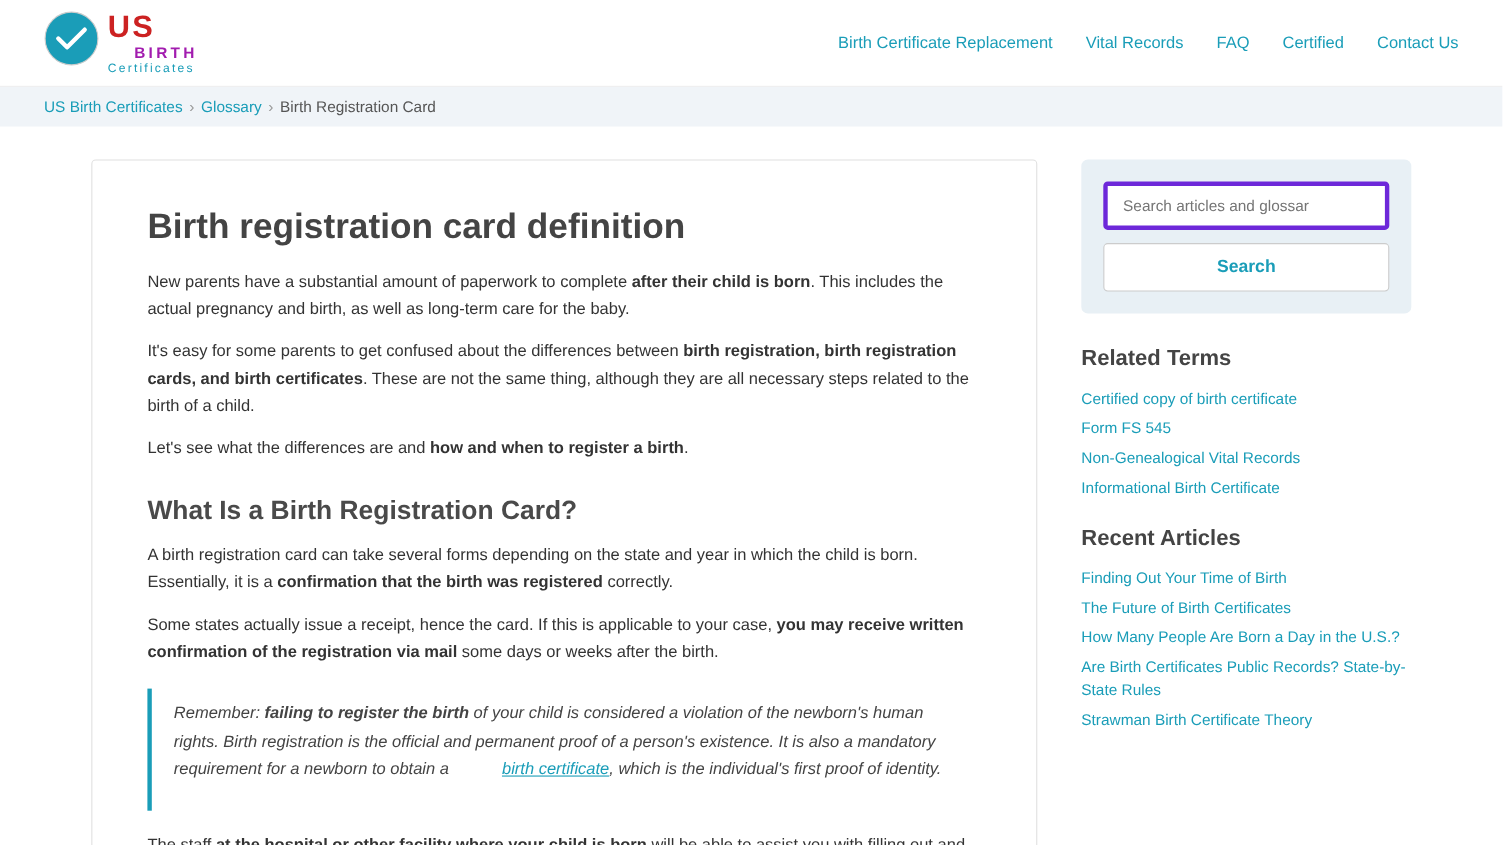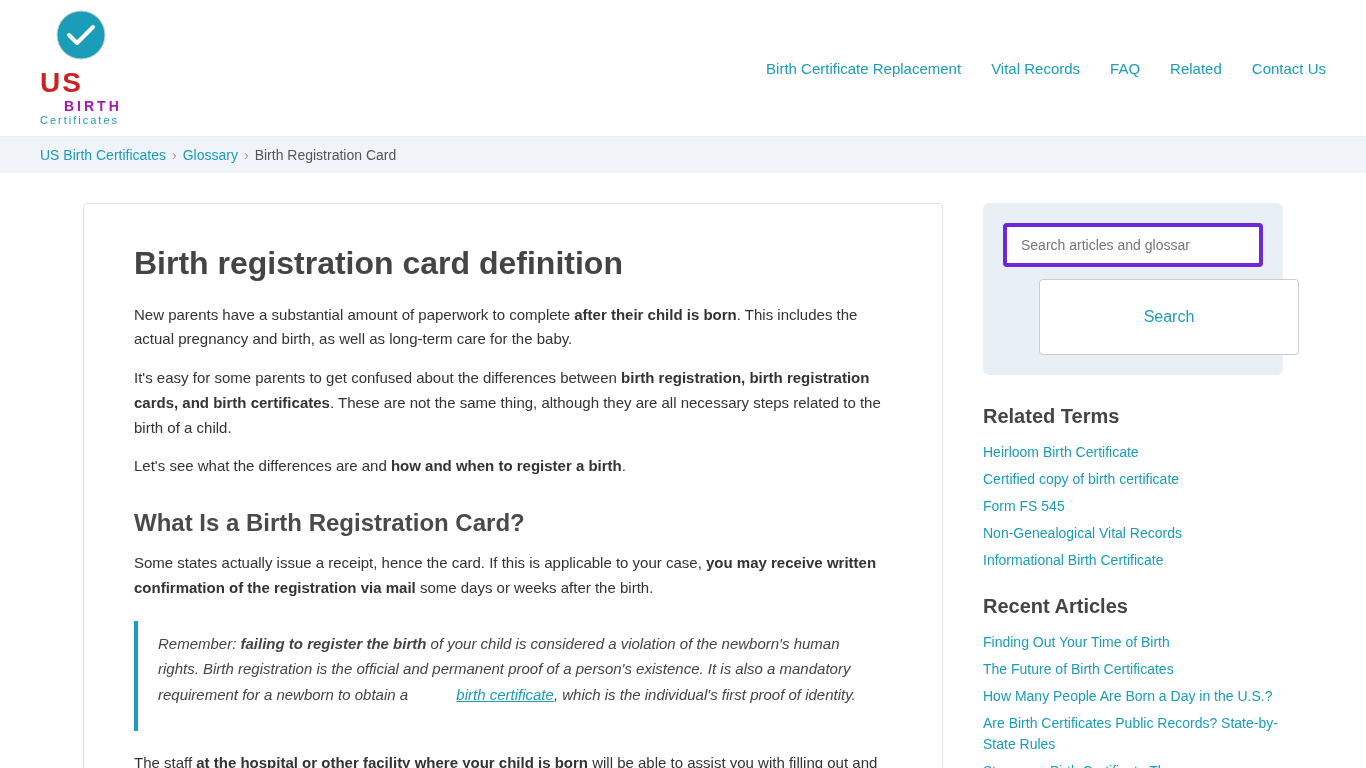--- a/index.html
+++ b/index.html
@@ -9,23 +9,21 @@
     header {
       display: flex;
       align-items: center;
       justify-content: space-between;
       padding: 10px 40px;
       border-bottom: 1px solid #eee;
       background: #fff;
     }
     .logo-area {
       display: flex;
-      align-items: center;
       gap: 8px;
-      flex-direction: column;
     }
     .logo-icon {
       width: 50px;
       height: 50px;
     }
     .logo-text {
       display: flex;
       flex-direction: column;
       line-height: 1.1;
     }
@@ -143,29 +141,28 @@
       padding: 10px 14px;
       border: 4px solid #6d28d9;
       border-radius: 4px;
       font-size: 14px;
       color: #999;
       margin-bottom: 12px;
       background: #fff;
     }
     .search-button {
       width: 100%;
-      padding: 28px;
+      padding: 12px;
       background: #fff;
       border: 1px solid #ccc;
       border-radius: 4px;
       color: #1a9db8;
       font-size: 16px;
-      font-weight: 400;
+      font-weight: 700;
       cursor: pointer;
-      margin-left: 36px;
     }
 
     
     .sidebar-section {
       margin-bottom: 24px;
     }
     .sidebar-section h3 {
       font-size: 20px;
       font-weight: 700;
       color: #444;
@@ -197,21 +194,21 @@
     <div class="logo-text">
       <span class="logo-us">US</span>
       <span class="logo-birth">BIRTH</span>
       <span class="logo-certs">Certificates</span>
     </div>
   </div>
   <nav>
     <a href="#">Birth Certificate Replacement</a>
     <a href="#">Vital Records</a>
     <a href="#">FAQ</a>
-    <a href="#">Related</a>
+    <a href="#">Certified</a>
     <a href="#">Contact Us</a>
   </nav>
 </header>
 
 <div class="breadcrumb">
   <a href="#">US Birth Certificates</a>
   <span class="sep">›</span>
   <a href="#">Glossary</a>
   <span class="sep">›</span>
   <span>Birth Registration Card</span>
@@ -228,20 +225,23 @@
     <p>
       It's easy for some parents to get confused about the differences between <span class="bold">birth registration, birth registration cards, and birth certificates</span>. These are not the same thing, although they are all necessary steps related to the birth of a child.
     </p>
     <p>
       Let's see what the differences are and <span class="bold">how and when to register a birth</span>.
     </p>
 
     <h2>What Is a Birth Registration Card?</h2>
 
     <p>
+      A birth registration card can take several forms depending on the state and year in which the child is born. Essentially, it is a <span class="bold">confirmation that the birth was registered</span> correctly.
+    </p>
+    <p>
       Some states actually issue a receipt, hence the card. If this is applicable to your case, <span class="bold">you may receive written confirmation of the registration via mail</span> some days or weeks after the birth.
     </p>
 
     <div class="blockquote-custom">
       <p>
         Remember: <span class="bold" style="font-style:italic;">failing to register the birth</span> of your child is considered a violation of the newborn's human rights. Birth registration is the official and permanent proof of a person's existence. It is also a mandatory requirement for a newborn to obtain a <a href="#">birth certificate</a>, which is the individual's first proof of identity.
       </p>
     </div>
 
     <p>
@@ -253,21 +253,20 @@
   <aside class="sidebar">
 
     <div class="search-box">
       <input class="search-input" type="text" placeholder="Search articles and glossar" style="">
       <button class="search-button">Search</button>
     </div>
 
     <div class="sidebar-section">
       <h3>Related Terms</h3>
       <ul>
-        <li><a href="#">Heirloom Birth Certificate</a></li>
         <li><a href="#">Certified copy of birth certificate</a></li>
         <li><a href="#">Form FS 545</a></li>
         <li><a href="#">Non-Genealogical Vital Records</a></li>
         <li><a href="#">Informational Birth Certificate</a></li>
       </ul>
     </div>
 
     <div class="sidebar-section">
       <h3>Recent Articles</h3>
       <ul>

